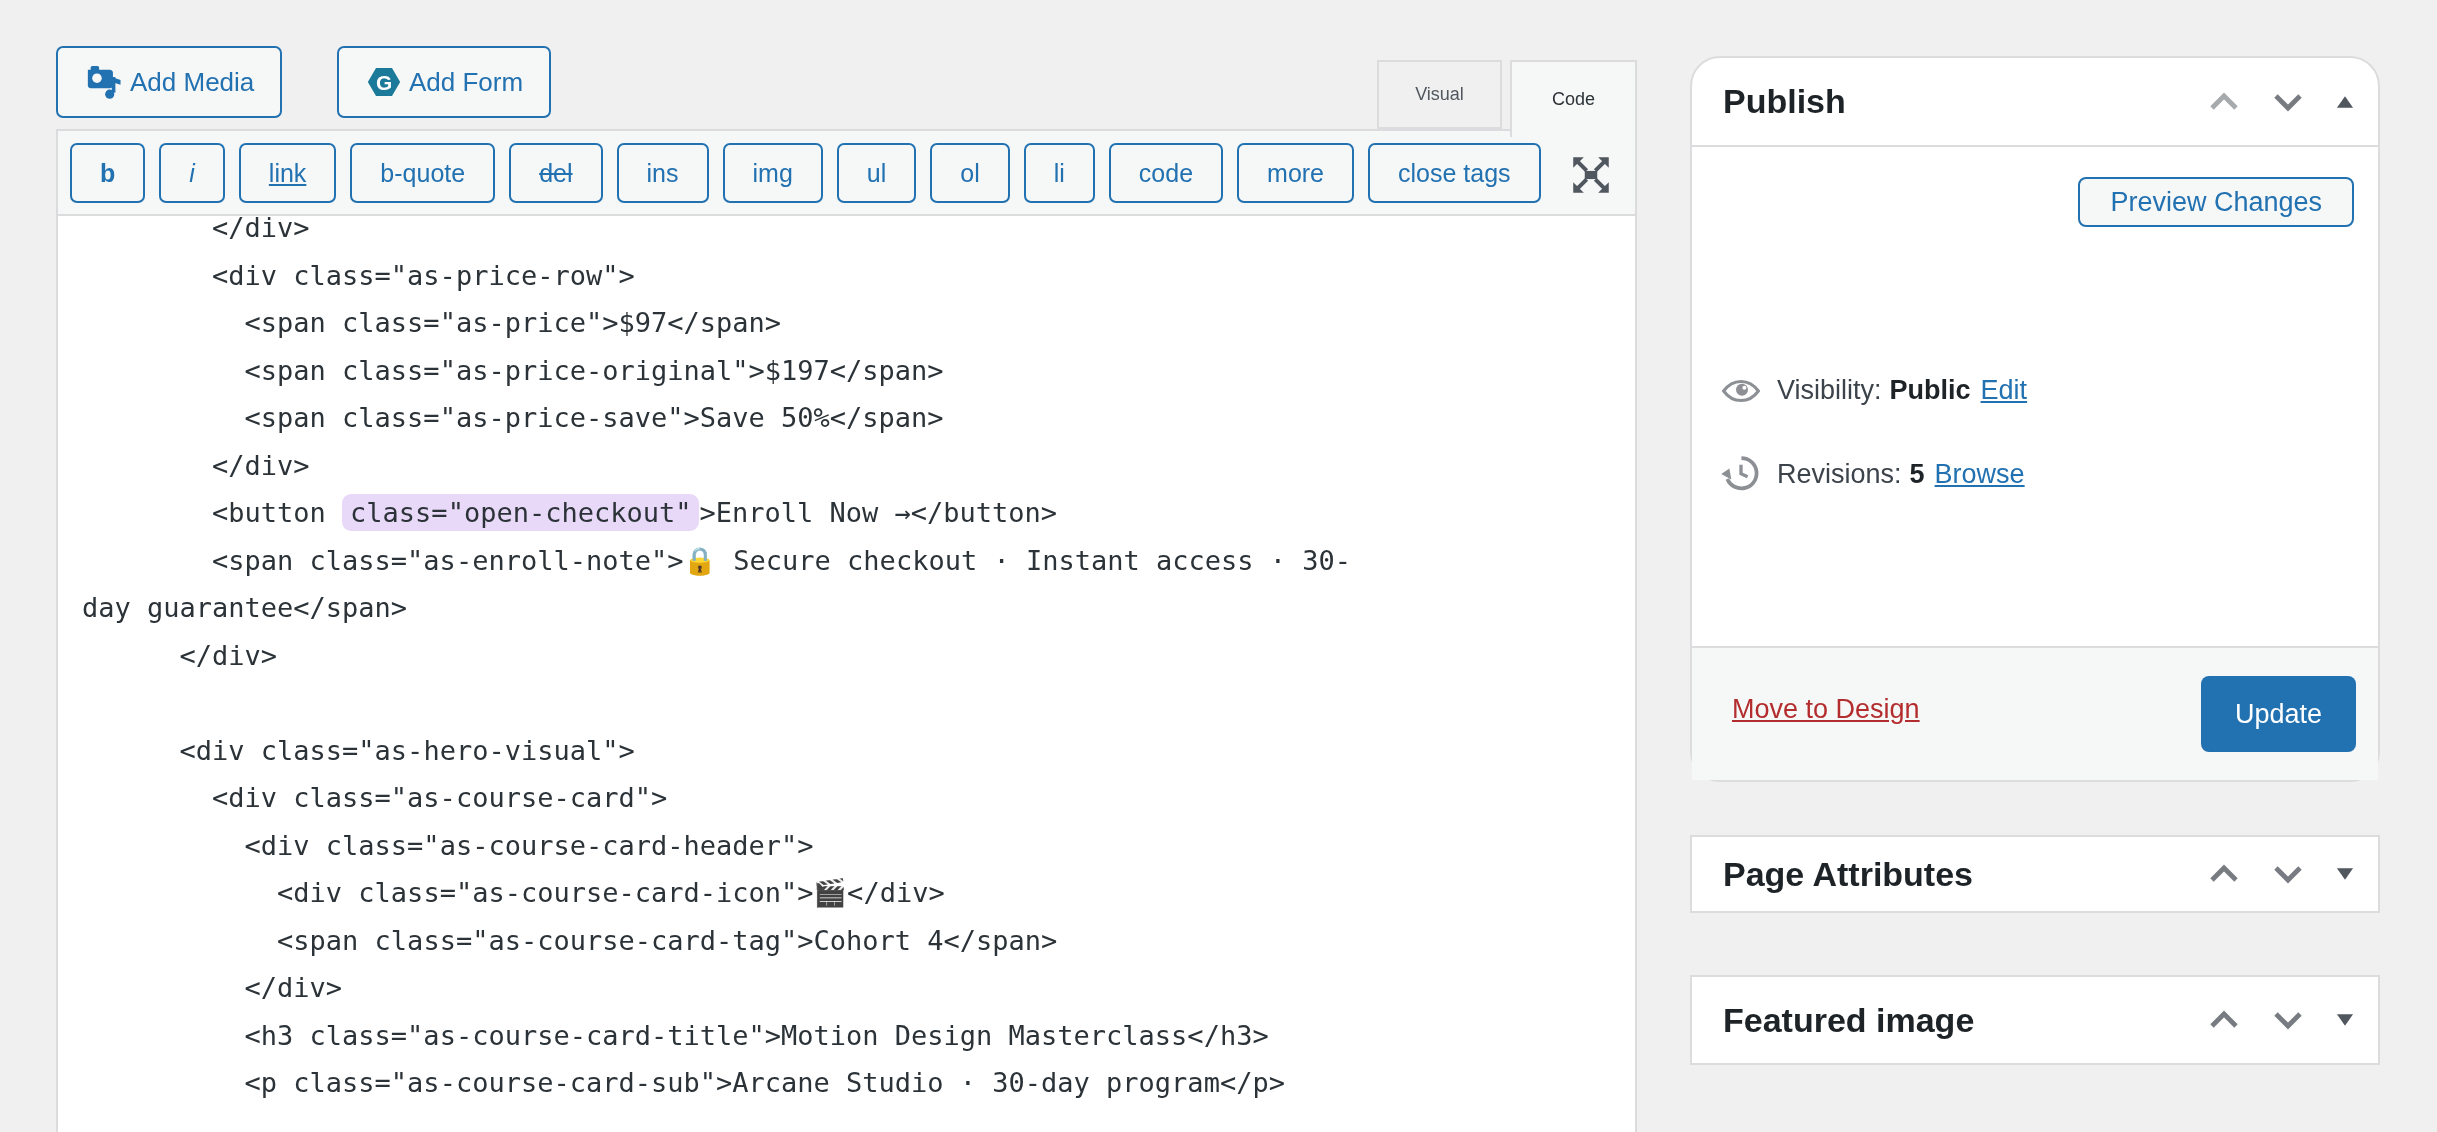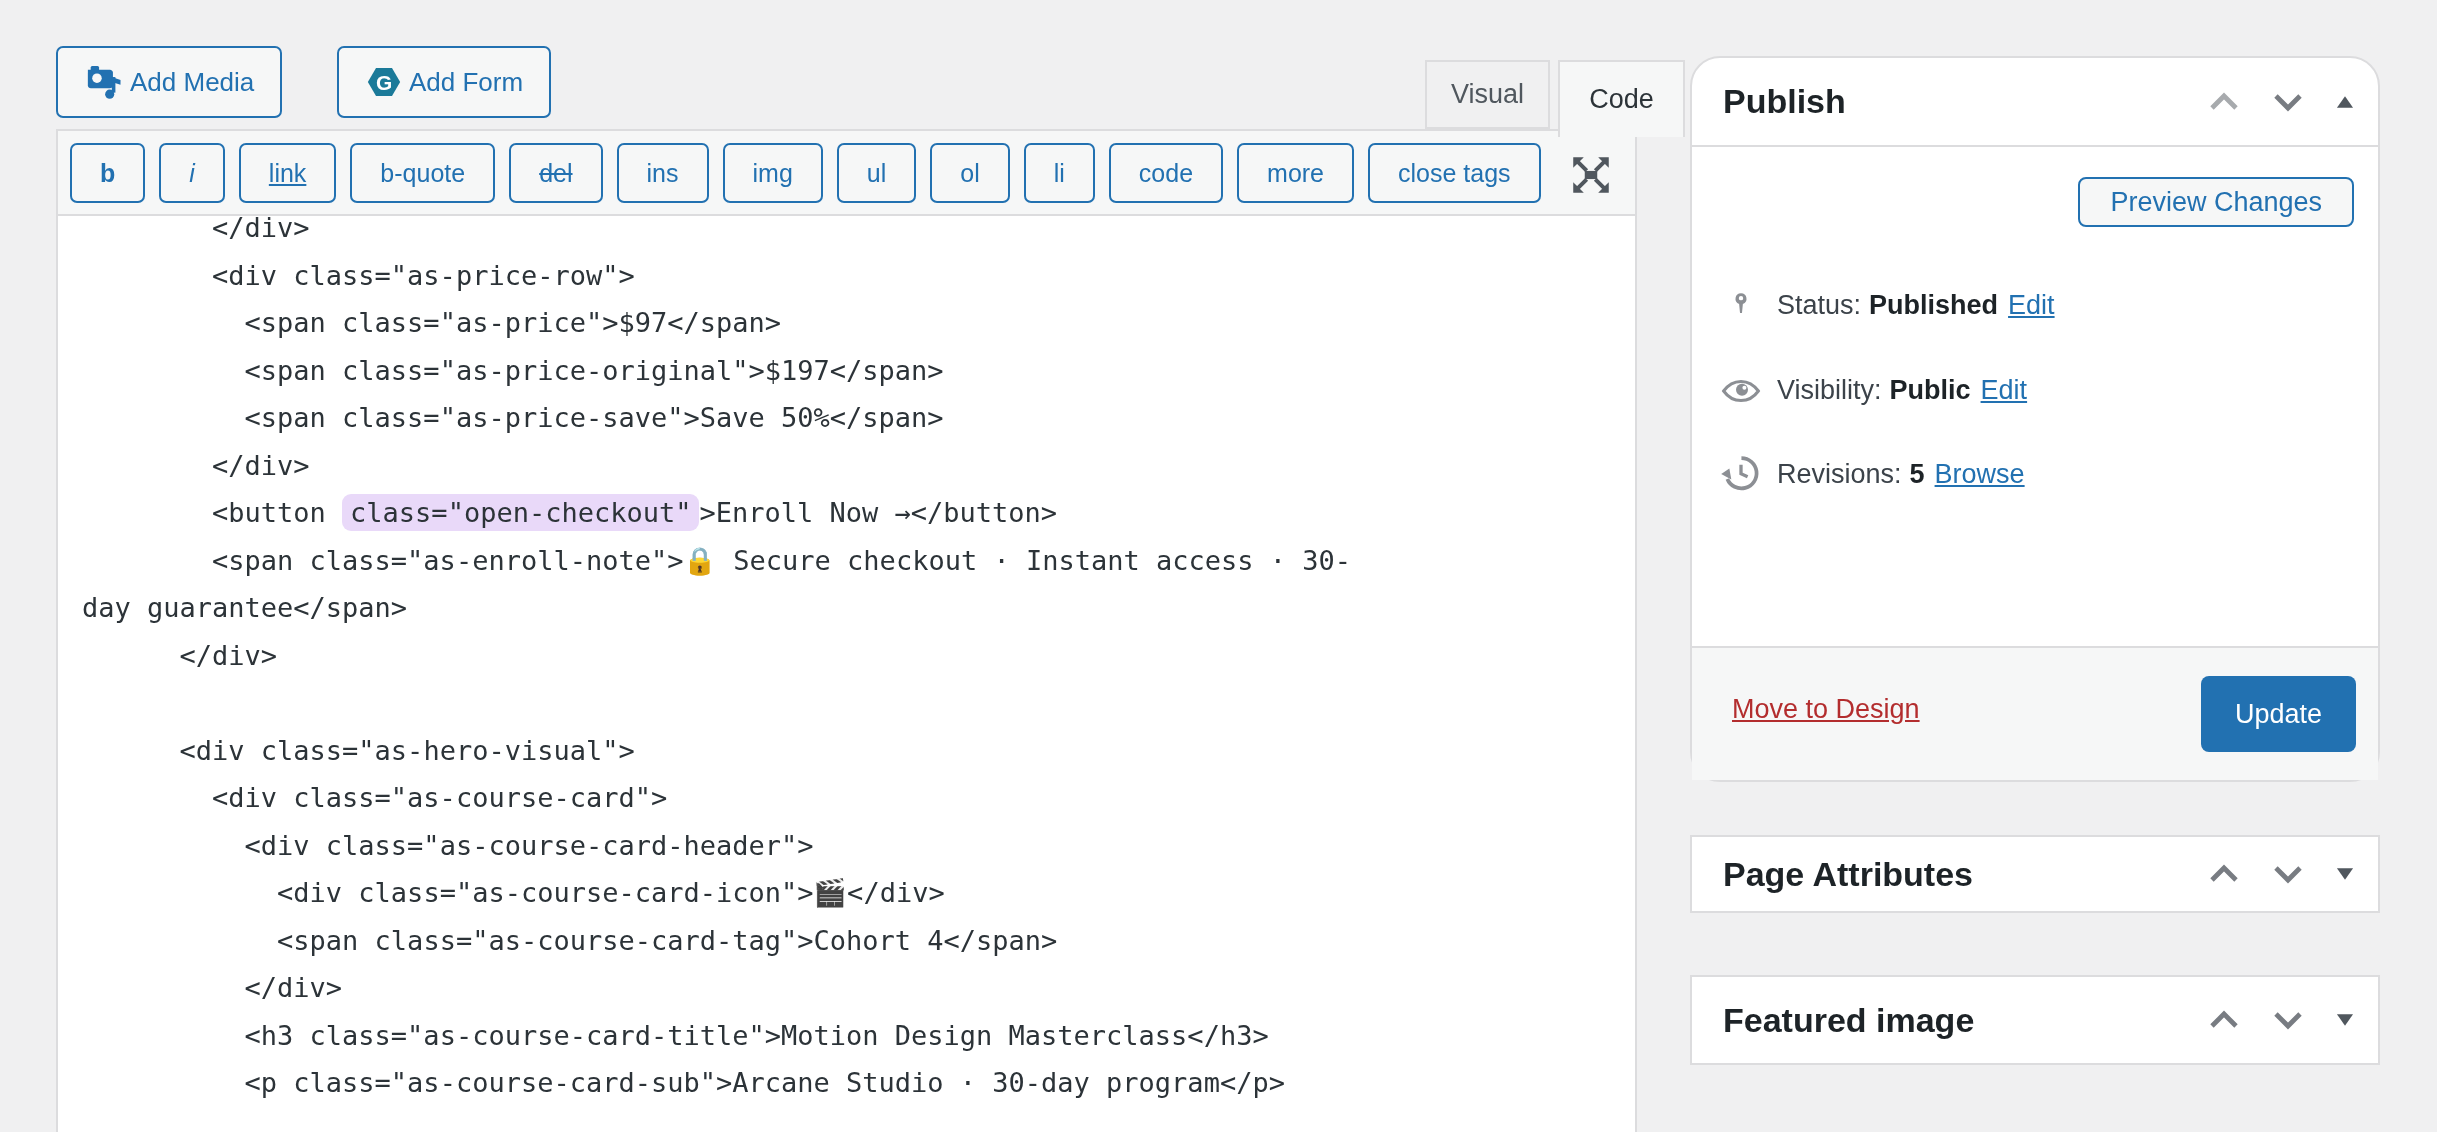--- a/index.html
+++ b/index.html
@@ -18,21 +18,21 @@
     padding:0 26px;box-sizing:border-box;
     background:#f6f7f7;border:2px solid #2271b1;border-radius:7px;
     color:#2271b1;font-size:26px;font-family:inherit;cursor:pointer;
   }
   #add-media-btn{left:56px;}
   #add-form-btn{left:337px;}
   .top-btn svg{display:block;}
   
   .editor-tab{
     position:absolute;top:60px;display:flex;align-items:center;justify-content:center;
-    box-sizing:border-box;font-size:27px;font-family:inherit;cursor:pointer;margin-left:48px;
+    box-sizing:border-box;font-size:18px;font-family:inherit;cursor:pointer;
   }
   #tab-visual{
     left:1377px;width:125px;height:69px;
     background:#f0f0f1;border:2px solid #dcdcde;color:#50575e;
   }
   #tab-code{
     left:1510px;width:127px;height:77px;
     background:#f6f7f7;border:2px solid #dcdcde;border-bottom:none;
     color:#2c3338;z-index:3;
   }
@@ -239,27 +239,20 @@
             </svg>
         </span>
       </button>
     </span>
   </div>
 
   <button id="preview-changes-btn">
     <span>Preview Changes</span>
   </button>
 
-  <p class="pub-row" id="row-status">
-    <span class="row-icon">
-      <svg width="22" height="46" viewBox="0 0 20 20">
-        <path fill-rule="evenodd" d="M10 1.2a5 5 0 0 0-1.7 9.7L9.1 19h1.8l.8-8.1A5 5 0 0 0 10 1.2zm0 2.4a2 2 0 1 1 0 4 2 2 0 0 1 0-4z" fill="#8c8f94"></path>
-      </svg>
-    </span><span>Status:</span><b>Published</b><a>Edit</a>
-  </p>
 
   <p class="pub-row" id="row-visibility">
     <span class="row-icon">
       <svg width="46" height="40" viewBox="0 0 20 20">
         <path d="M10 5.2c-4.3 0-7.4 3-8.7 4.8 1.3 1.8 4.4 4.8 8.7 4.8s7.4-3 8.7-4.8C17.4 8.2 14.3 5.2 10 5.2z" fill="none" stroke="#8c8f94" stroke-width="1.5"></path>
         <circle cx="10.5" cy="9.4" r="3" fill="#8c8f94"></circle>
         <circle cx="11.7" cy="8.4" r="1" fill="#ffffff"></circle>
       </svg>
     </span><span>Visibility:</span><b>Public</b><a>Edit</a>
   </p>

